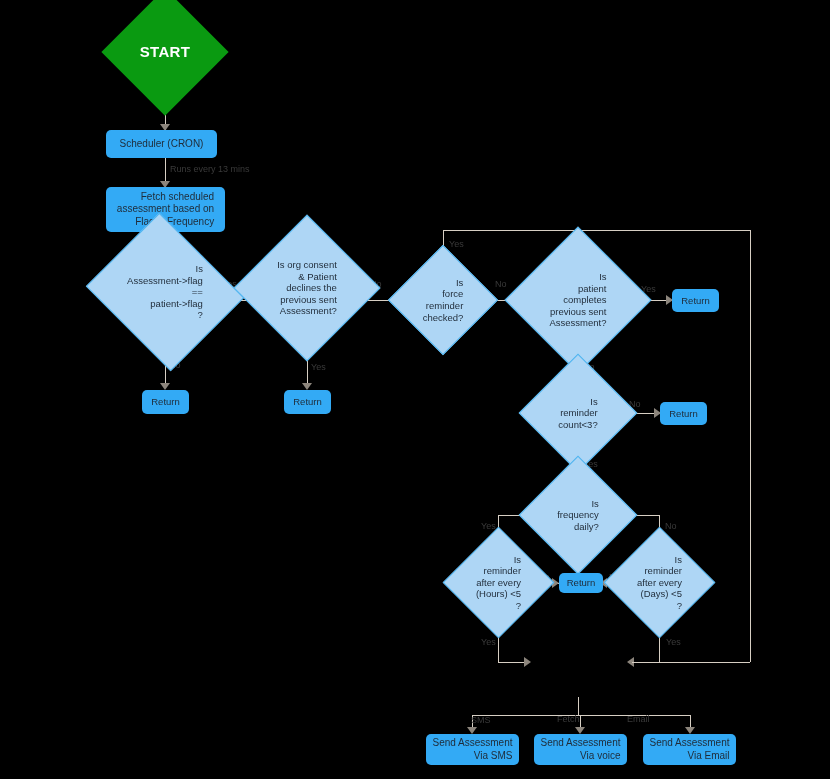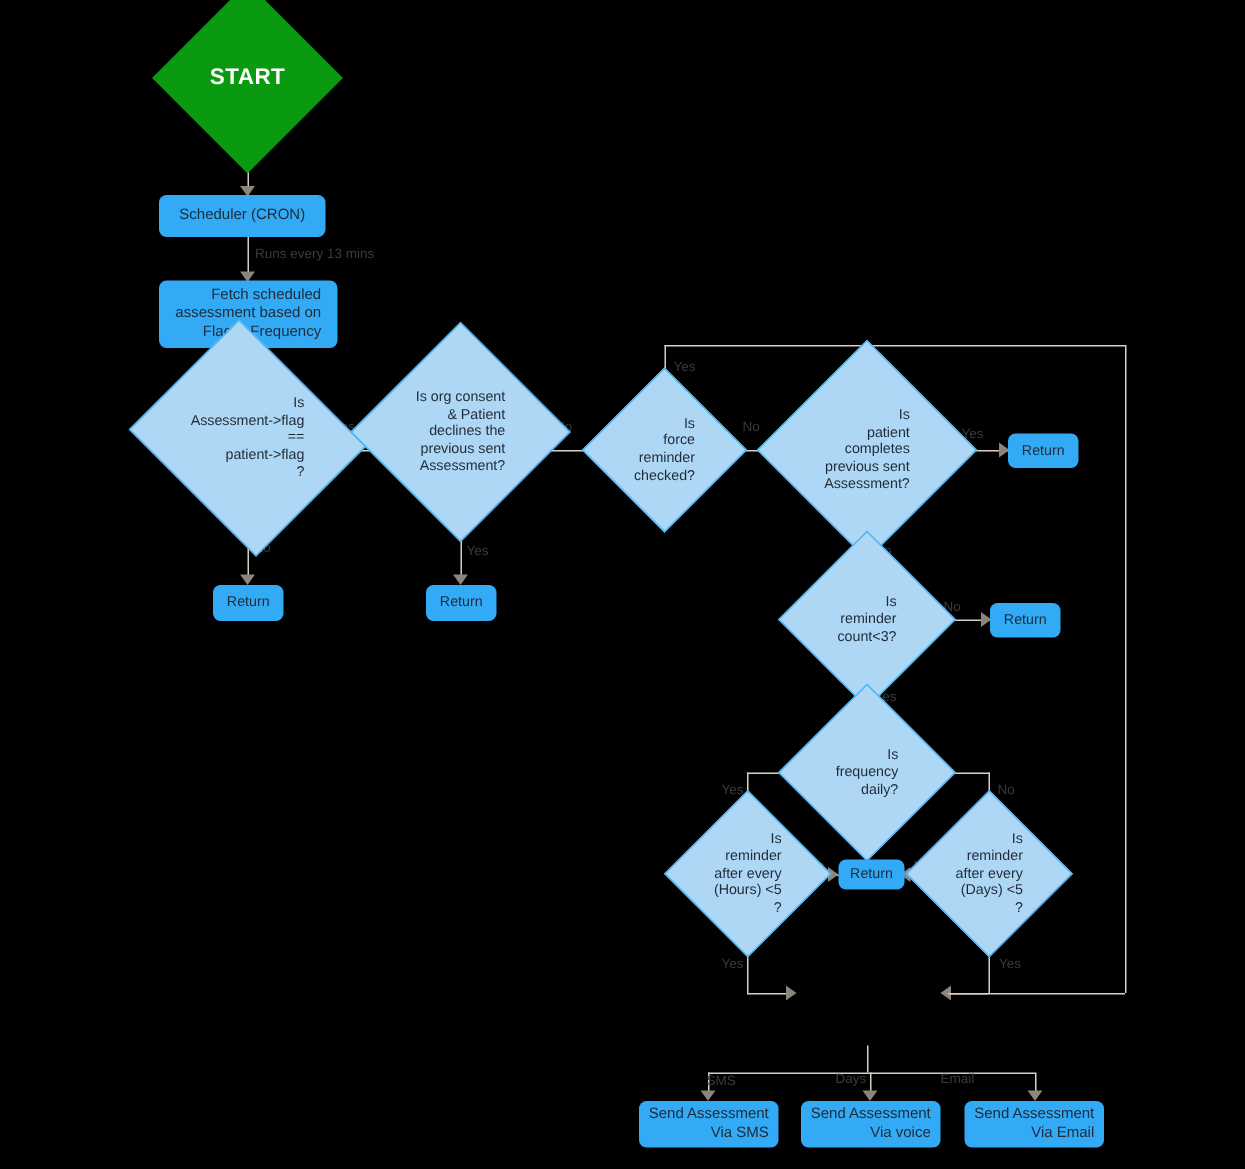--- a/index.html
+++ b/index.html
@@ -198,21 +198,21 @@
   <div class="edge-label" style="left:583px; top:362px;">No</div>
   <div class="edge-label" style="left:629px; top:399px;">No</div>
   <div class="edge-label" style="left:583px; top:459px;">Yes</div>
   <div class="edge-label" style="left:481px; top:521px;">Yes</div>
   <div class="edge-label" style="left:665px; top:521px;">No</div>
   <div class="edge-label" style="left:538px; top:572px;">No</div>
   <div class="edge-label" style="left:609px; top:572px;">No</div>
   <div class="edge-label" style="left:481px; top:637px;">Yes</div>
   <div class="edge-label" style="left:666px; top:637px;">Yes</div>
   <div class="edge-label" style="left:471px; top:715px;">SMS</div>
-  <div class="edge-label" style="left:557px; top:714px;">Days</div>
+  <div class="edge-label" style="left:557px; top:714px;">Fetch</div>
   <div class="edge-label" style="left:627px; top:714px;">Email</div>
 
   <div class="diamond start-diamond" style="left:120px; top:7px; width:90px; height:90px;">
     <div class="shape"></div>
     <div class="node-label">START</div>
   </div>
 
   <div class="box" style="left:106px; top:130px; width:111px; height:28px;">
     <div class="node-label">Scheduler (CRON)</div>
   </div>

